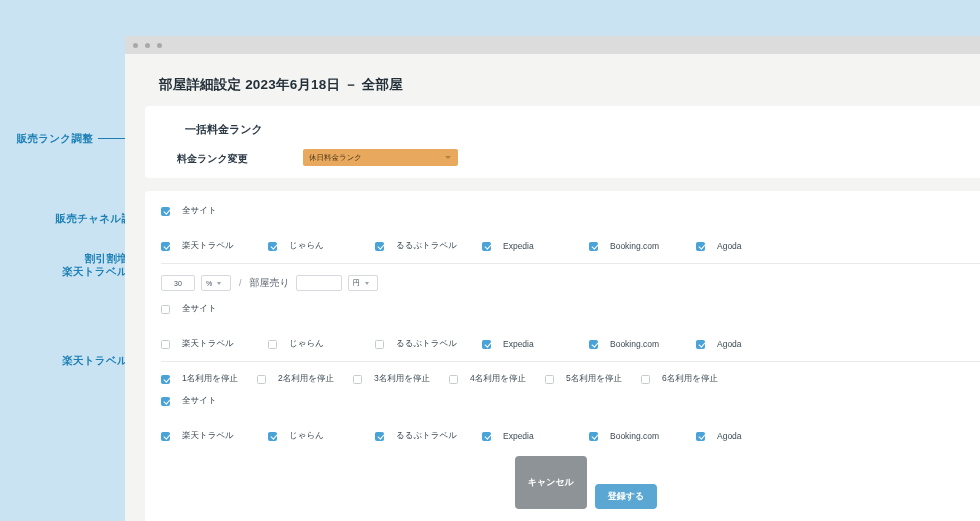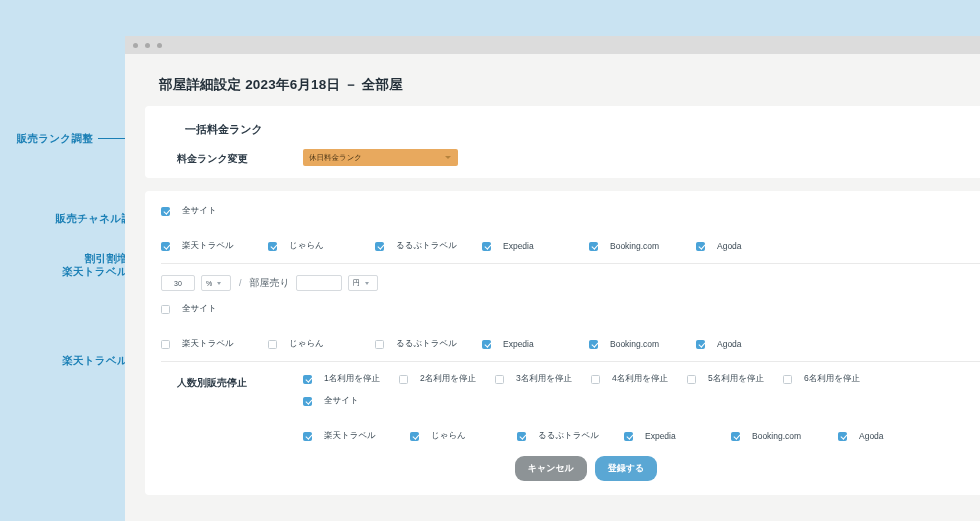--- a/index.html
+++ b/index.html
@@ -181,28 +181,28 @@
 
   
   .btnbar {
     display:flex; justify-content:center; gap:8px;
     padding:14px 0 0 0;
   }
   .btn {
     font-size:9px;
     color:#fff;
     border:none;
-    border-radius:9px;
+    border-radius:4px;
     padding:6px 13px;
     font-weight:bold;
     cursor:pointer;
     font-family:inherit;
   }
   .btn.cancel { background:#8d9396; }
-  .btn.submit { background:#5aa7d4; }
+  .btn.submit { background:#5aa7d4;margin-top:28px; }
 </style>
 </head>
 <body>
 
 <div id="annot-layer">
     <div class="annot" style="right: 830px; top: 131px; width: 185px;"><span class="txt"><div>販売ランク調整</div></span><span class="lead" style="width: 52px;"></span></div>
     <div class="annot" style="right: 780px; top: 211px; width: 185px; margin-left: 42px;"><span class="txt"><div>販売チャネル調整</div></span><span class="lead" style="width: 52px;"></span></div>
     <div class="annot two" style="right: 795px; top: 252px; width: 185px;"><span class="txt"><div>割引割増</div><div>楽天トラベル</div></span><span class="lead" style="width: 52px;"></span></div>
     <div class="annot" style="right: 795px; top: 353px; width: 185px;"><span class="txt"><div>楽天トラベル</div></span><span class="lead" style="width: 52px;"></span></div>
   </div>
@@ -323,21 +323,20 @@
                 <span class="box"></span>
                 <span>Agoda</span>
               </label>
             </div>
         </div>
       </div>
 
       <div class="divider"></div>
 
       <div class="row">
-        <div class="row-label">人数別販売停止</div>
         <div class="row-body">
           <div class="cb-line occ-grid" id="occ-items">
               <label class="cb on">
                 <span class="box"></span>
                 <span>1名利用を停止</span>
               </label>
               <label class="cb">
                 <span class="box"></span>
                 <span>2名利用を停止</span>
               </label>

